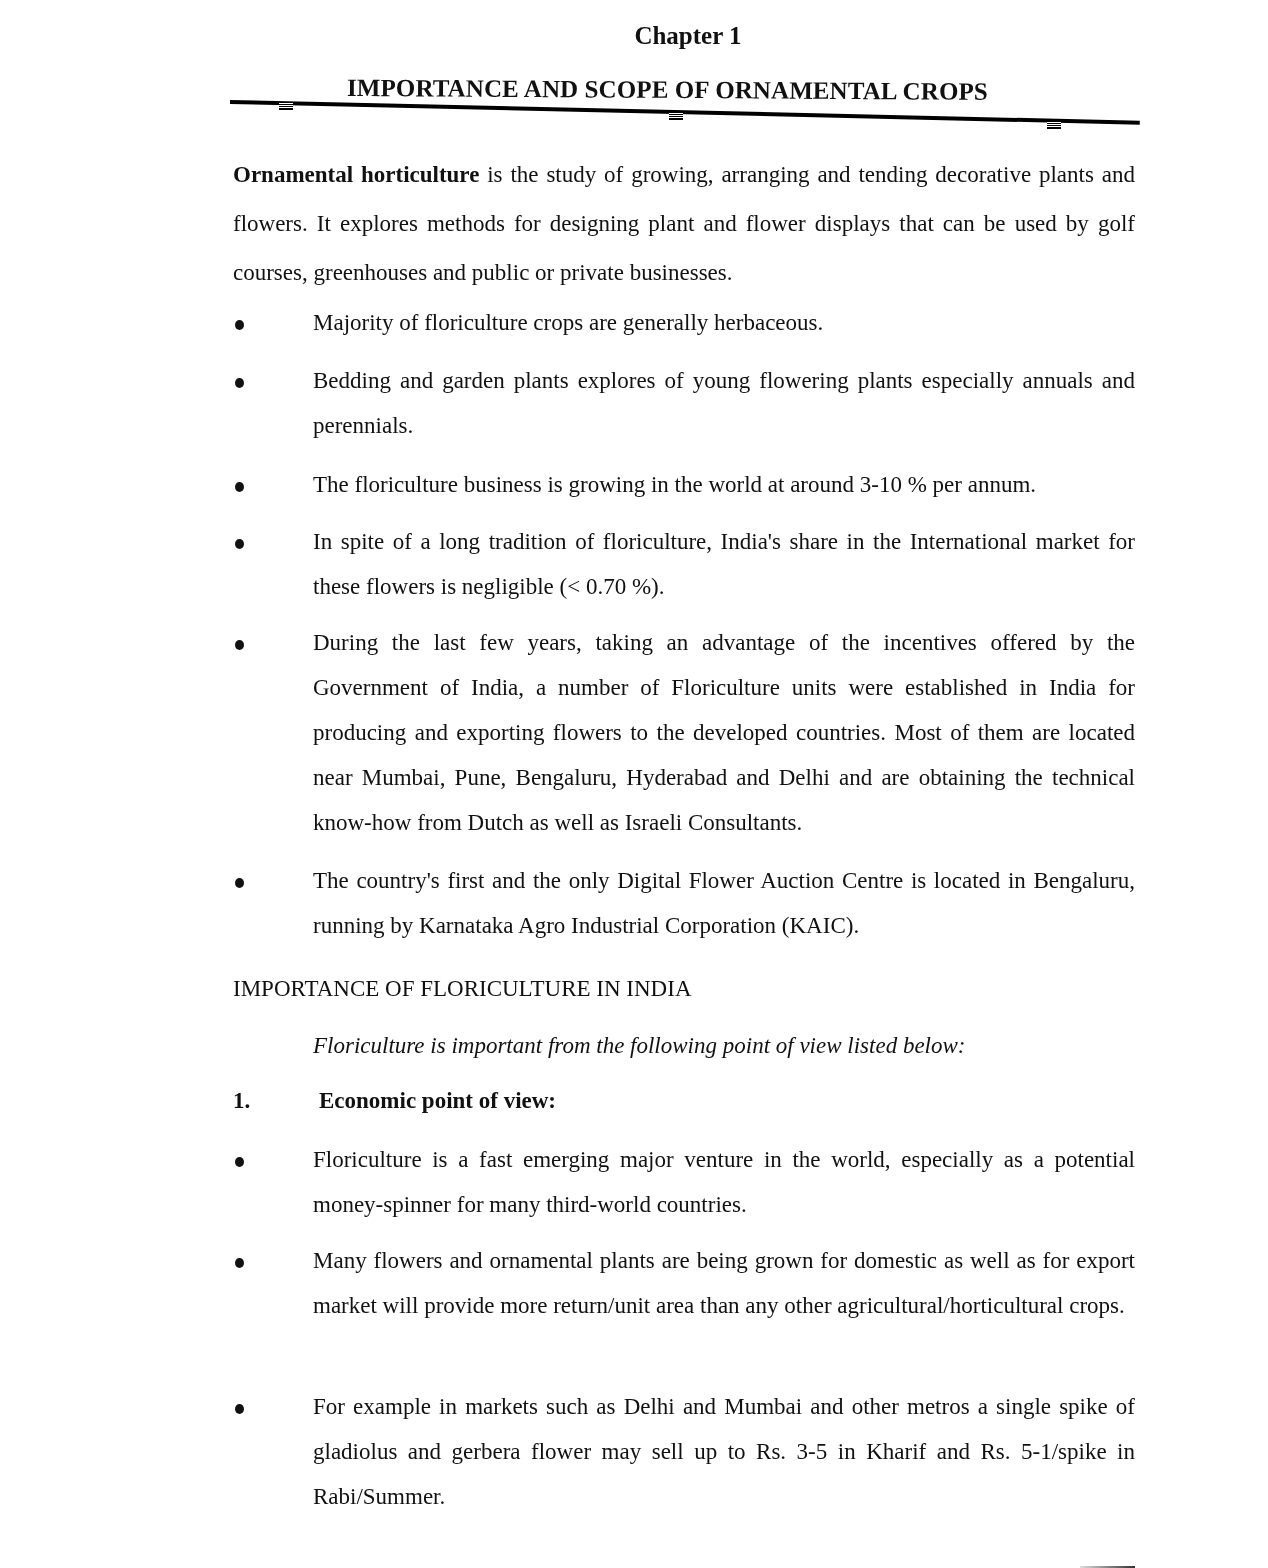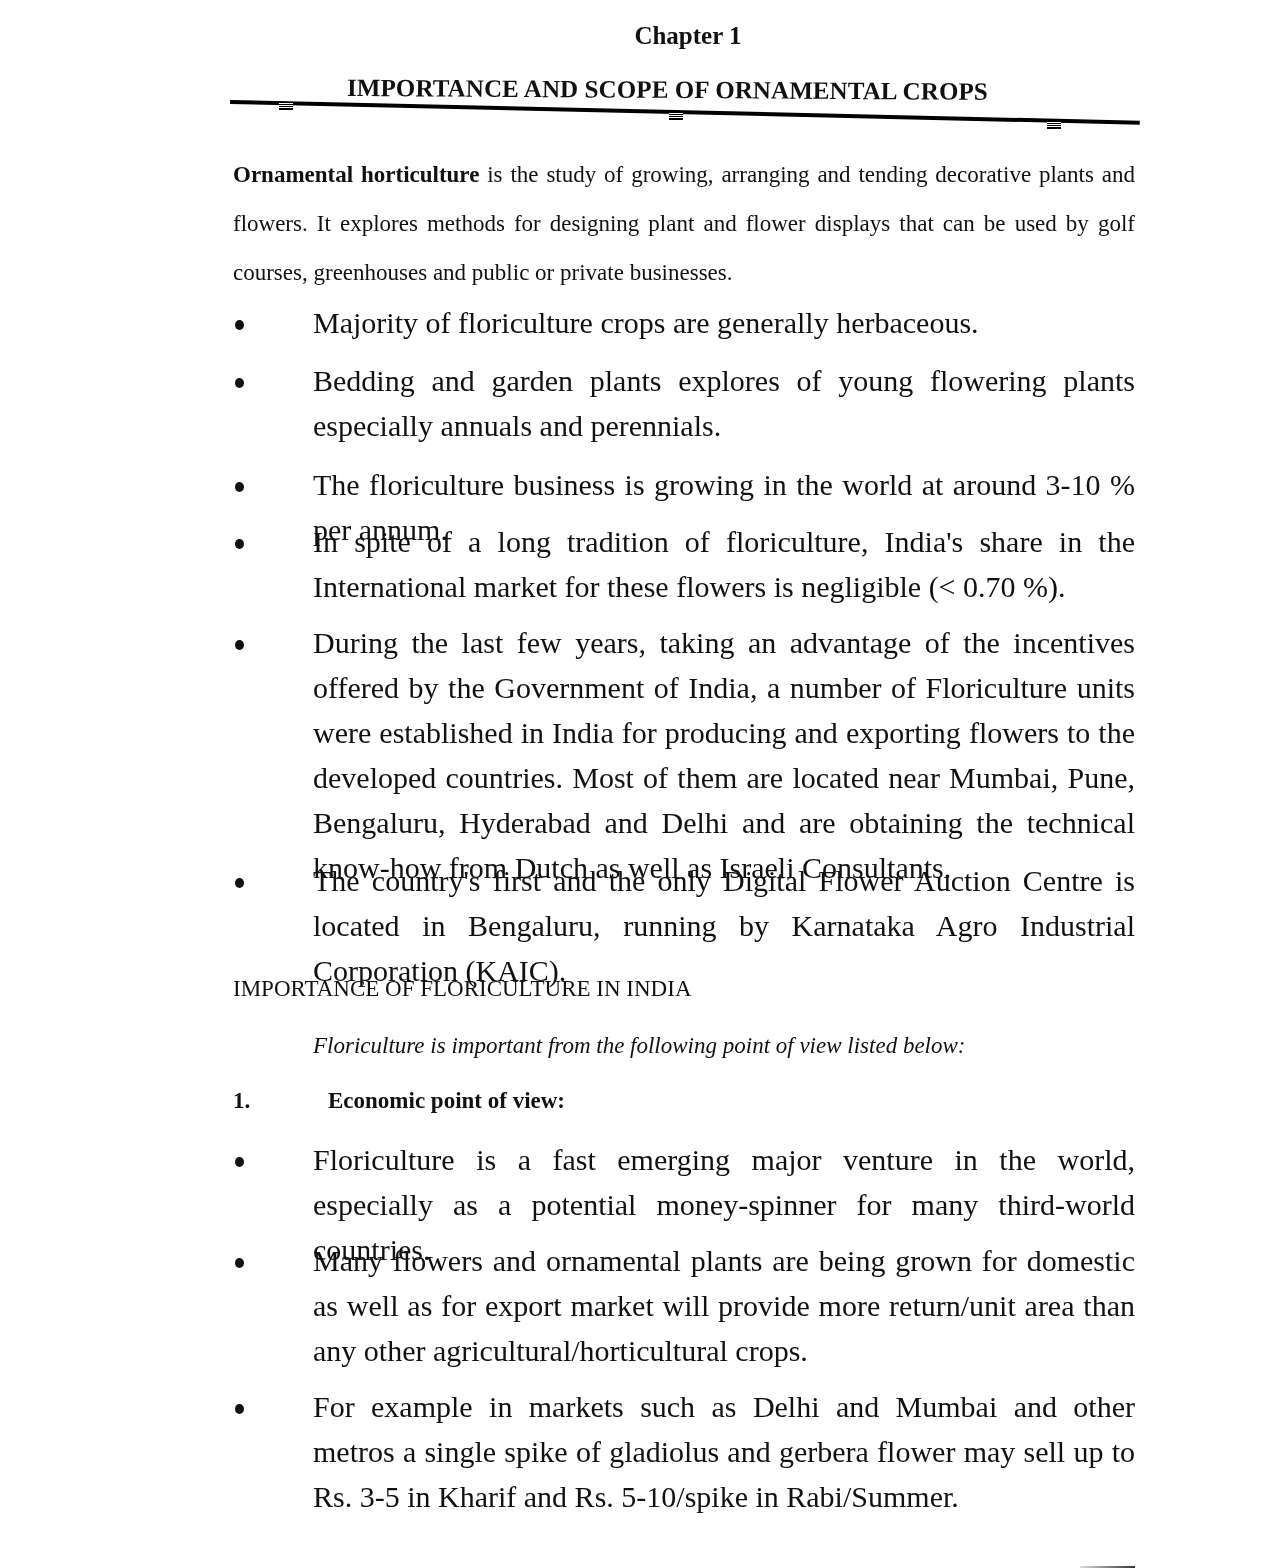--- a/index.html
+++ b/index.html
@@ -38,37 +38,37 @@
     .bullet {
       position: absolute; left: 0; top: 0; width: 30px;
       font-size: 22px; line-height: 45px;
     }
     .bullet-dot {
       display: inline-block; width: 9px; height: 10px; border-radius: 50%;
       background: #111; vertical-align: middle; margin-left: 2px;
     }
     .item-text {
       position: absolute; left: 80px; width: 822px;
-      font-size: 30px; line-height: 45px; text-align: justify;
+      font-size: 23px; line-height: 45px; text-align: justify;
       text-align-last: left;
     }
     .heading {
       position: absolute; left: 233px; font-weight: normal; font-size: 23px;
       line-height: 45px; white-space: nowrap;
     }
     .intro {
       position: absolute; left: 313px; font-size: 23px; line-height: 45px;
       white-space: nowrap;
       font-style: italic;
     }
     .num {
       position: absolute; left: 233px; font-weight: bold; font-size: 23px; line-height: 45px;
     }
     .num-label {
-      position: absolute; left: 328px; font-weight: bold; font-size: 23px; line-height: 45px;
+      position: absolute; left: 319px; font-weight: bold; font-size: 23px; line-height: 45px;
     }
     .footer-rule {
       position: absolute; left: 1080px; top: 1566px; width: 55px; height: 2px;
       background: linear-gradient(to right, #ddd, #333);
     }
   </style>
 </head>
 <body>
 
 <div>
@@ -127,17 +127,17 @@
     <div class="item-text">Floriculture is a fast emerging major venture in the world, especially as a potential money-spinner for many third-world countries.</div>
   </div>
 
   <div class="item" style="top:1238px;">
     <span class="bullet"><span class="bullet-dot"></span></span>
     <div class="item-text">Many flowers and ornamental plants are being grown for domestic as well as for export market will provide more return/unit area than any other agricultural/horticultural crops.</div>
   </div>
 
   <div class="item" style="top:1384px;">
     <span class="bullet"><span class="bullet-dot"></span></span>
-    <div class="item-text">For example in markets such as Delhi and Mumbai and other metros a single spike of gladiolus and gerbera flower may sell up to Rs. 3-5 in Kharif and Rs. 5-10/spike in Rabi/Summer.</div>
+    <div class="item-text">For example in markets such as Delhi and Mumbai and other metros a single spike of gladiolus and gerbera flower may sell up to Rs. 3-5 in Kharif and Rs. 5-1/spike in Rabi/Summer.</div>
   </div>
 
   <div class="footer-rule"></div>
 </div>
 
 </body></html>

